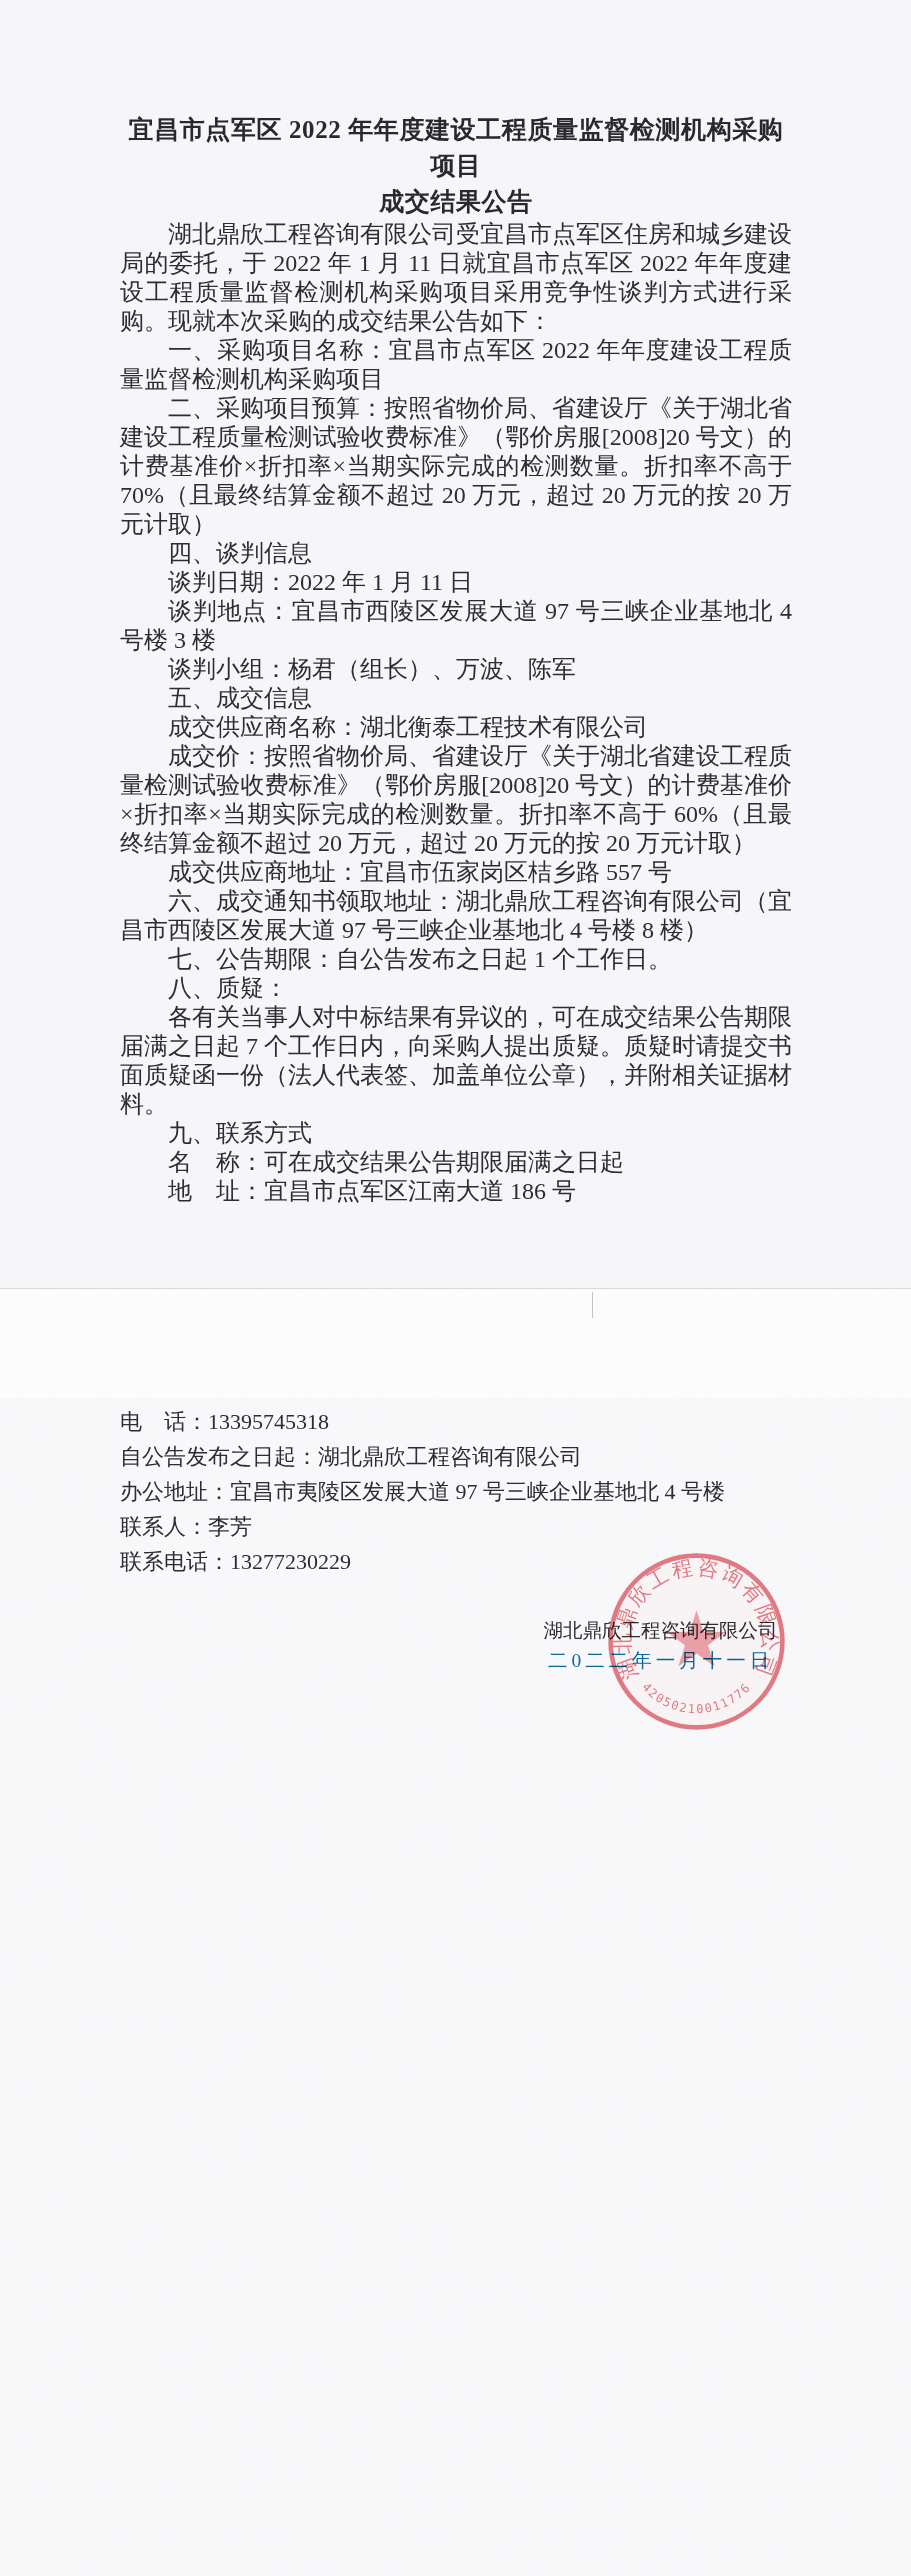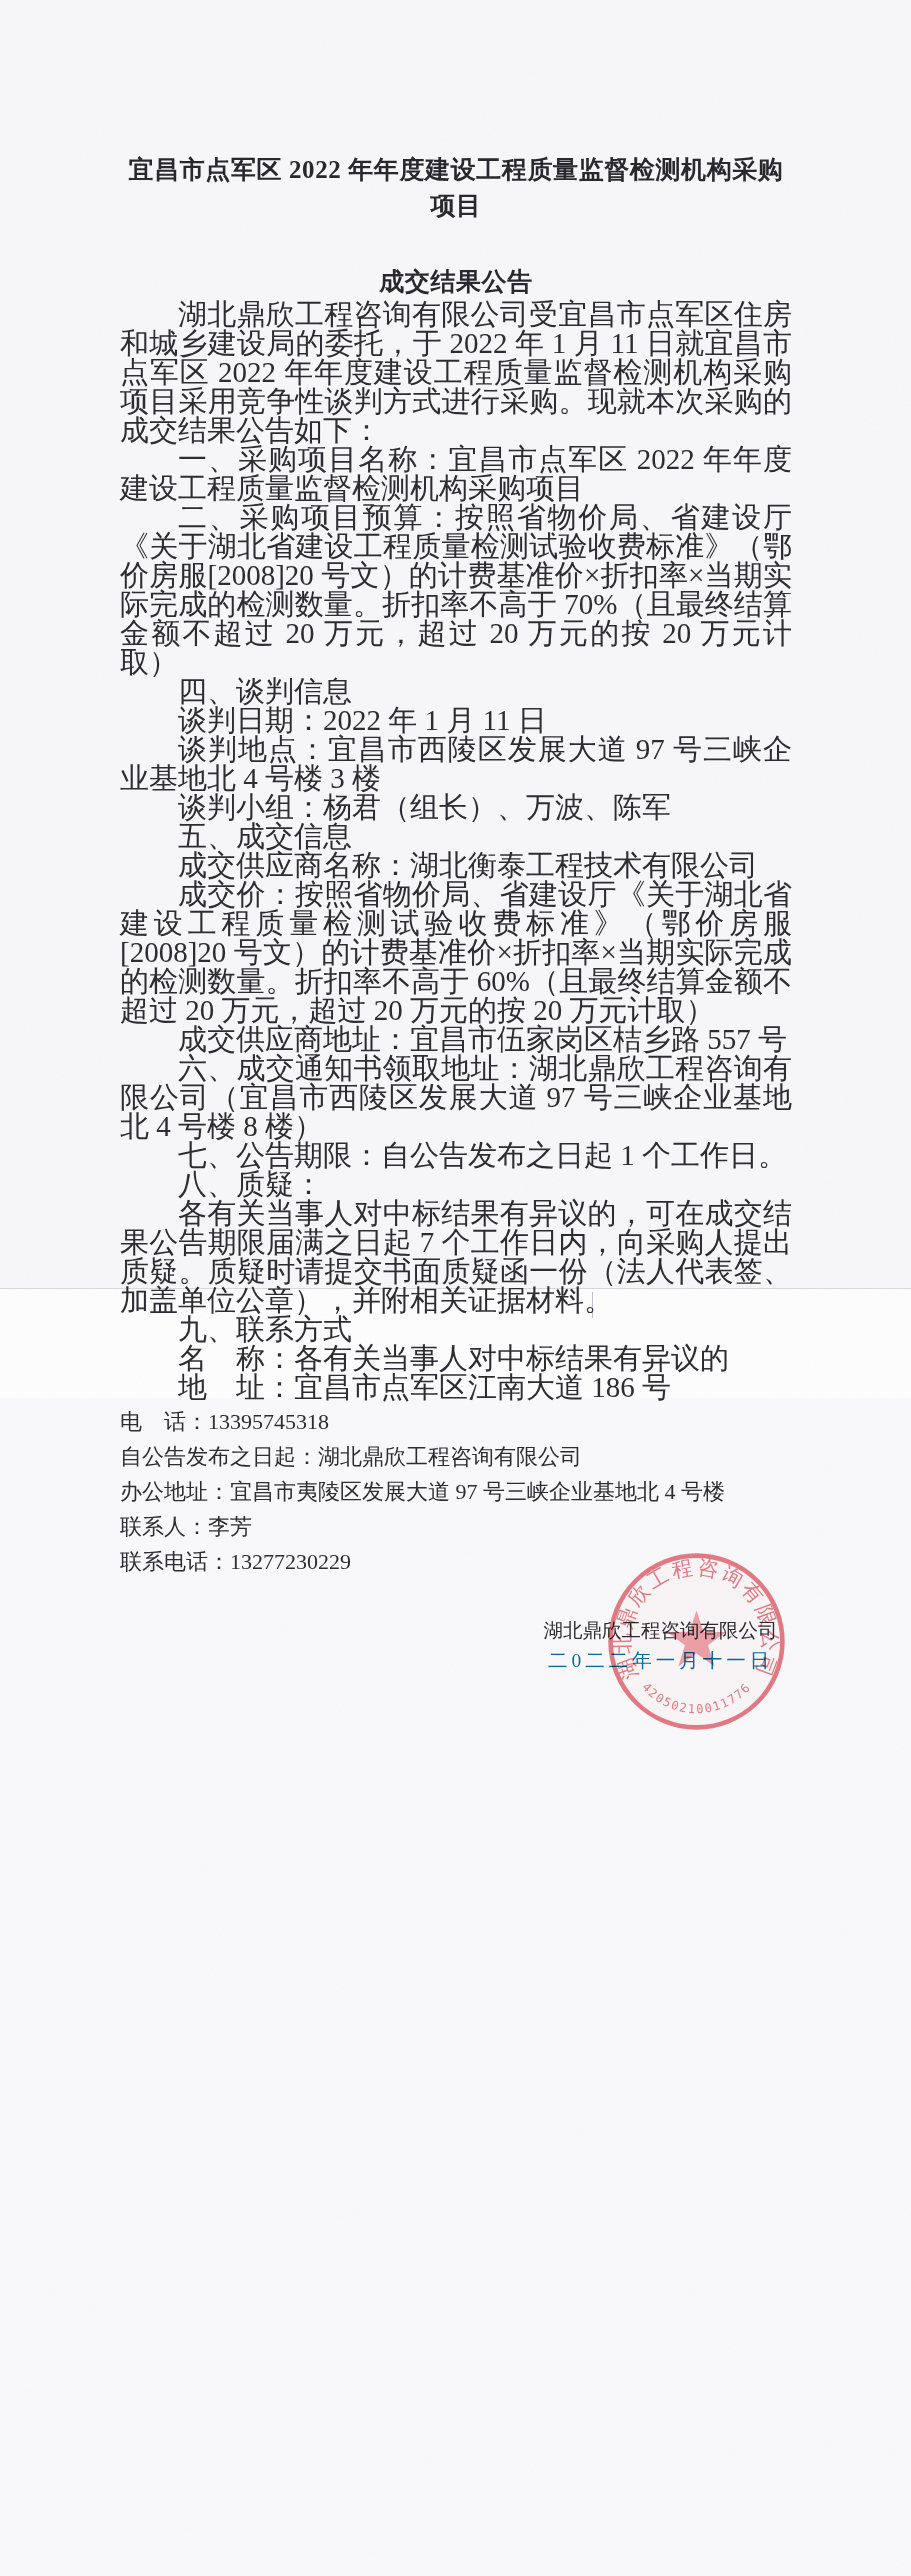--- a/index.html
+++ b/index.html
@@ -26,24 +26,24 @@
   }
   .scratch{
     position:absolute;left:592px;top:1292px;width:1.1px;height:26px;
     background:#8d939c;opacity:.55;
   }
   .doc-col{
     position:absolute;left:120px;top:112px;width:672px;
   }
   .doc-title{
     font-size:25px;line-height:36px;font-weight:700;
-    text-align:center;letter-spacing:0.6px;color:#26262c;margin-top:40px;
+    text-align:center;letter-spacing:0.6px;color:#26262c;
   }
   .doc-body p{
-    margin:0;font-size:29px;line-height:29px;
+    margin:0;font-size:24px;line-height:29px;
     text-indent:2em;text-align:justify;
     color:#2a2a30;
   }
   .contact-col{
     position:absolute;left:120px;top:1404px;width:688px;
   }
   .contact-col p{
     margin:0;font-size:22px;line-height:35px;color:#2a2a30;
   }
   .sig-block{
@@ -84,21 +84,21 @@
       <p>谈判小组：杨君（组长）、万波、陈军</p>
       <p>五、成交信息</p>
       <p>成交供应商名称：湖北衡泰工程技术有限公司</p>
       <p>成交价：按照省物价局、省建设厅《关于湖北省建设工程质量检测试验收费标准》（鄂价房服[2008]20 号文）的计费基准价×折扣率×当期实际完成的检测数量。折扣率不高于 60%（且最终结算金额不超过 20 万元，超过 20 万元的按 20 万元计取）</p>
       <p>成交供应商地址：宜昌市伍家岗区桔乡路 557 号</p>
       <p>六、成交通知书领取地址：湖北鼎欣工程咨询有限公司（宜昌市西陵区发展大道 97 号三峡企业基地北 4 号楼 8 楼）</p>
       <p>七、公告期限：自公告发布之日起 1 个工作日。</p>
       <p>八、质疑：</p>
       <p>各有关当事人对中标结果有异议的，可在成交结果公告期限届满之日起 7 个工作日内，向采购人提出质疑。质疑时请提交书面质疑函一份（法人代表签、加盖单位公章），并附相关证据材料。</p>
       <p>九、联系方式</p>
-      <p>名　称：各有关当事人对中标结果有异议的</p>
+      <p>名　称：可在成交结果公告期限届满之日起</p>
       <p>地　址：宜昌市点军区江南大道 186 号</p>
     </div>
   </div>
 
   <div class="contact-col">
     <p>电　话：13395745318</p>
     <p>自公告发布之日起：湖北鼎欣工程咨询有限公司</p>
     <p>办公地址：宜昌市夷陵区发展大道 97 号三峡企业基地北 4 号楼</p>
     <p>联系人：李芳</p>
     <p>联系电话：13277230229</p>

